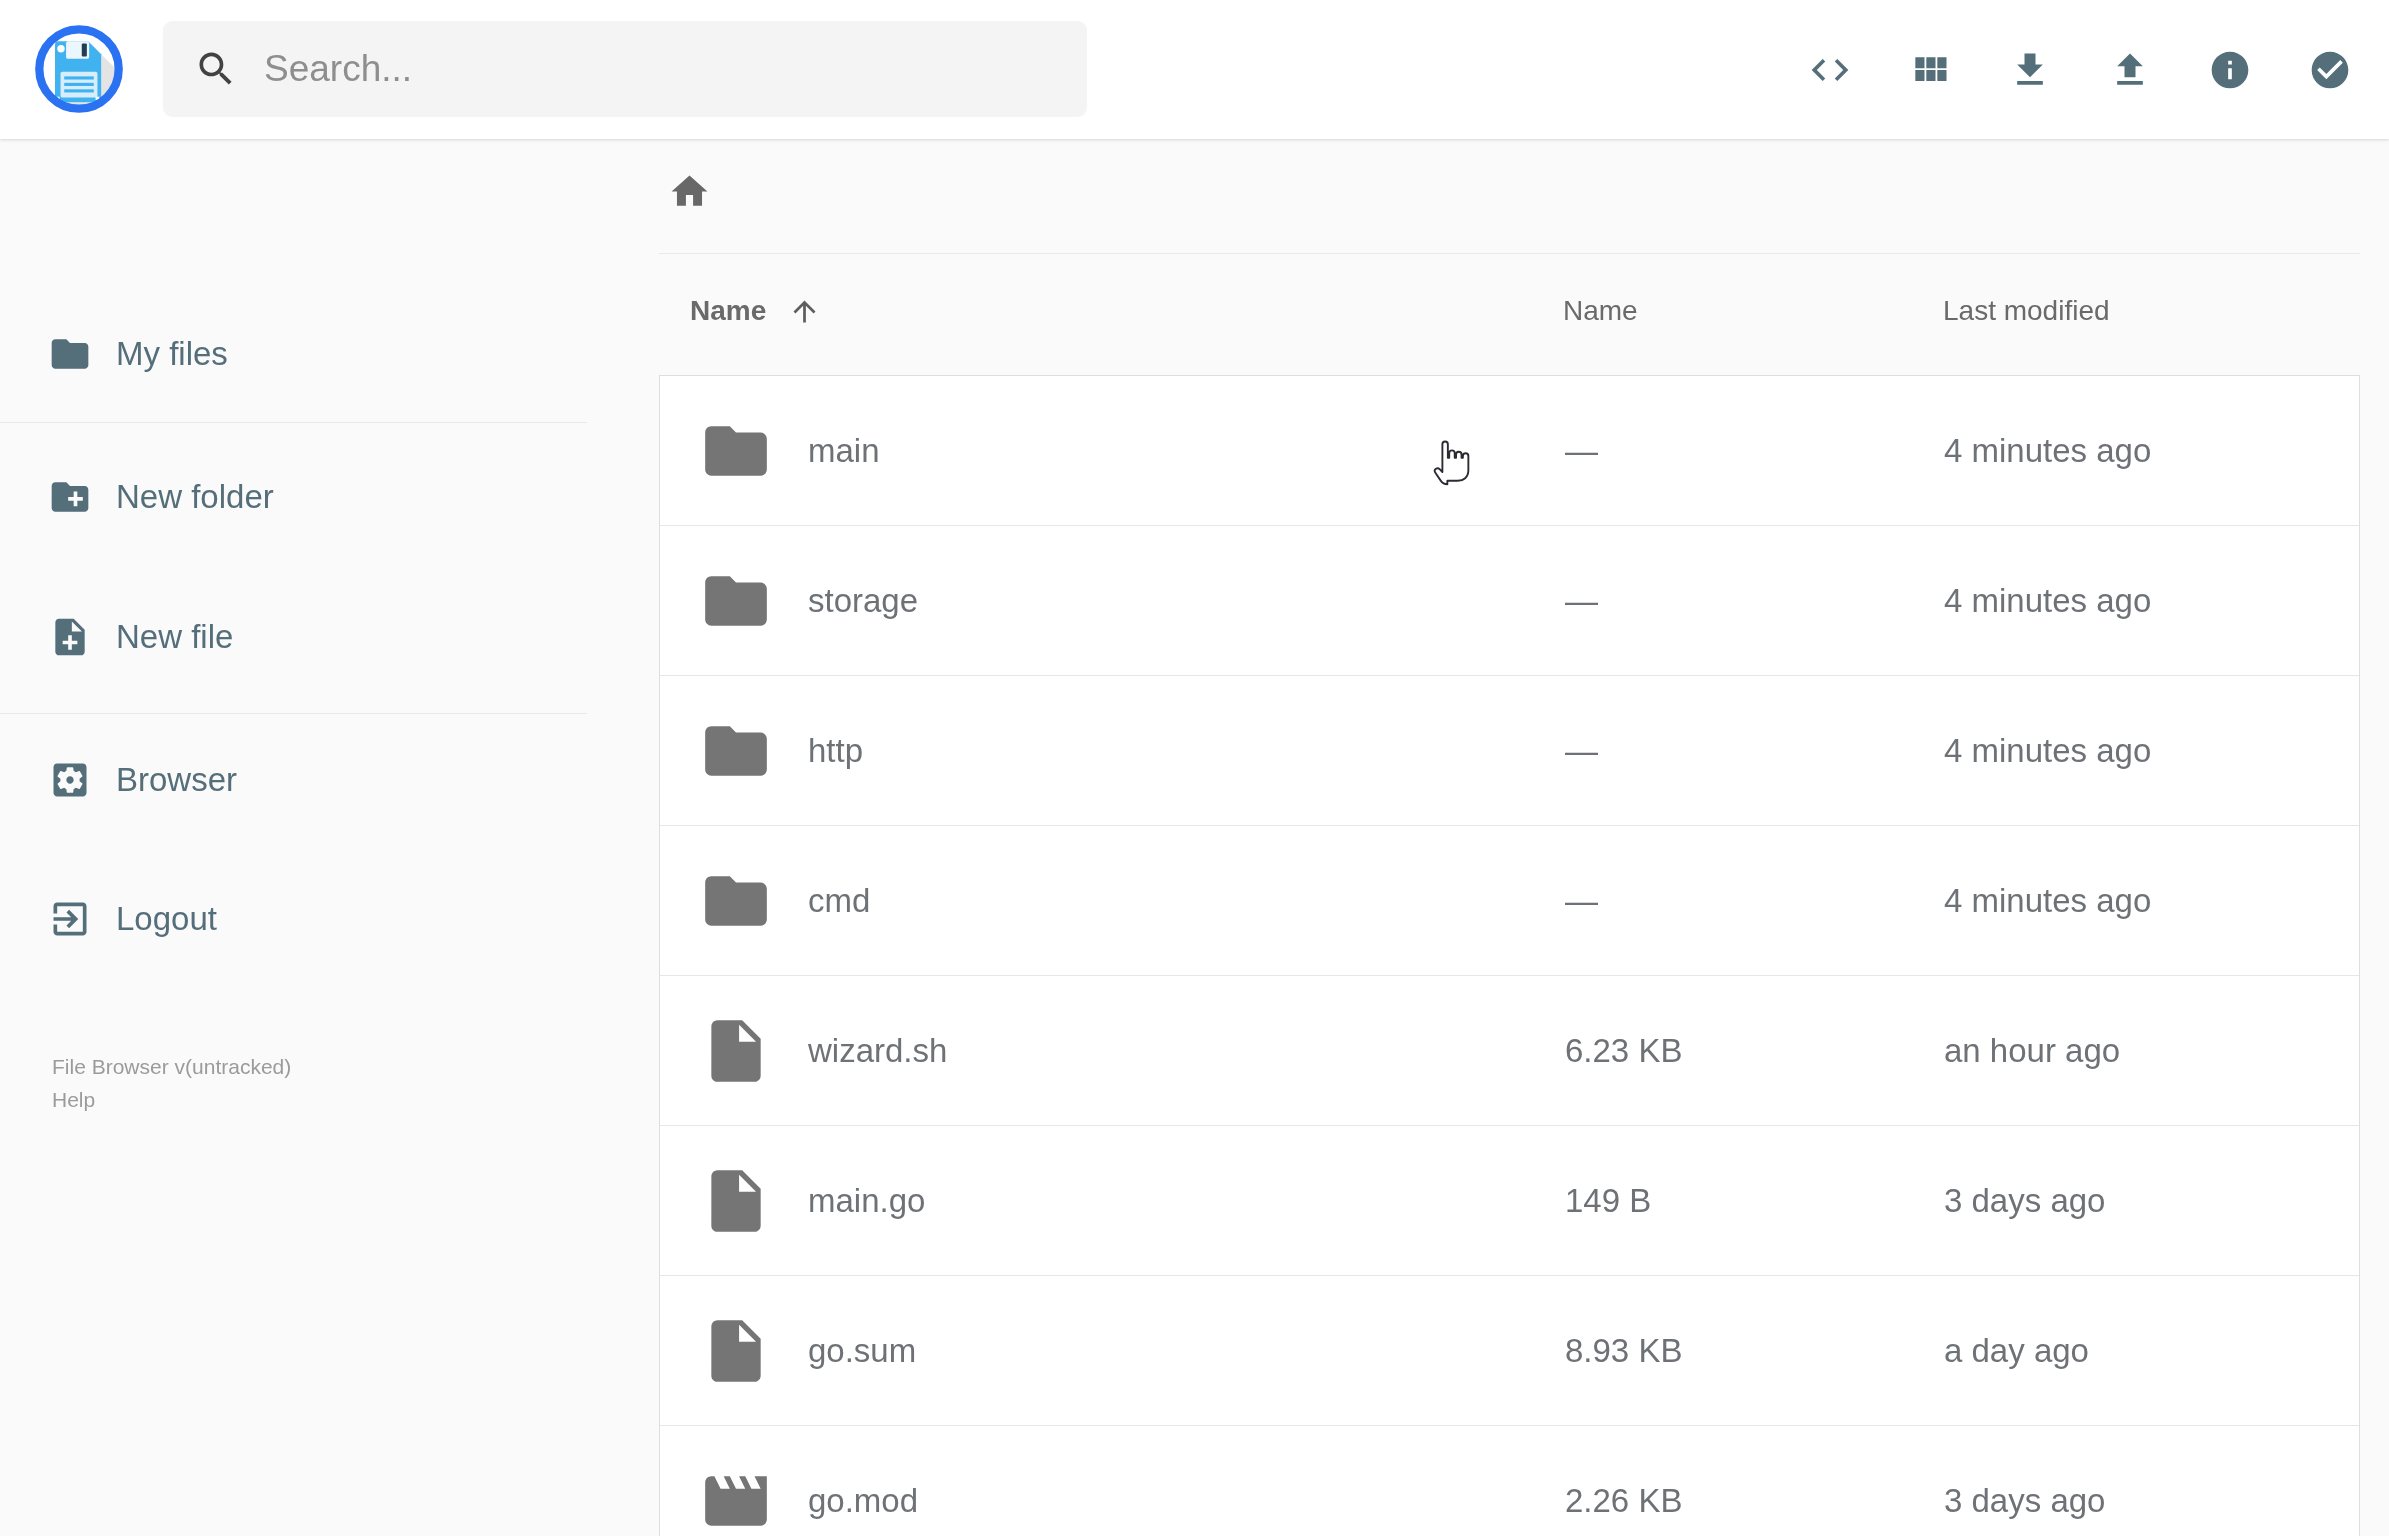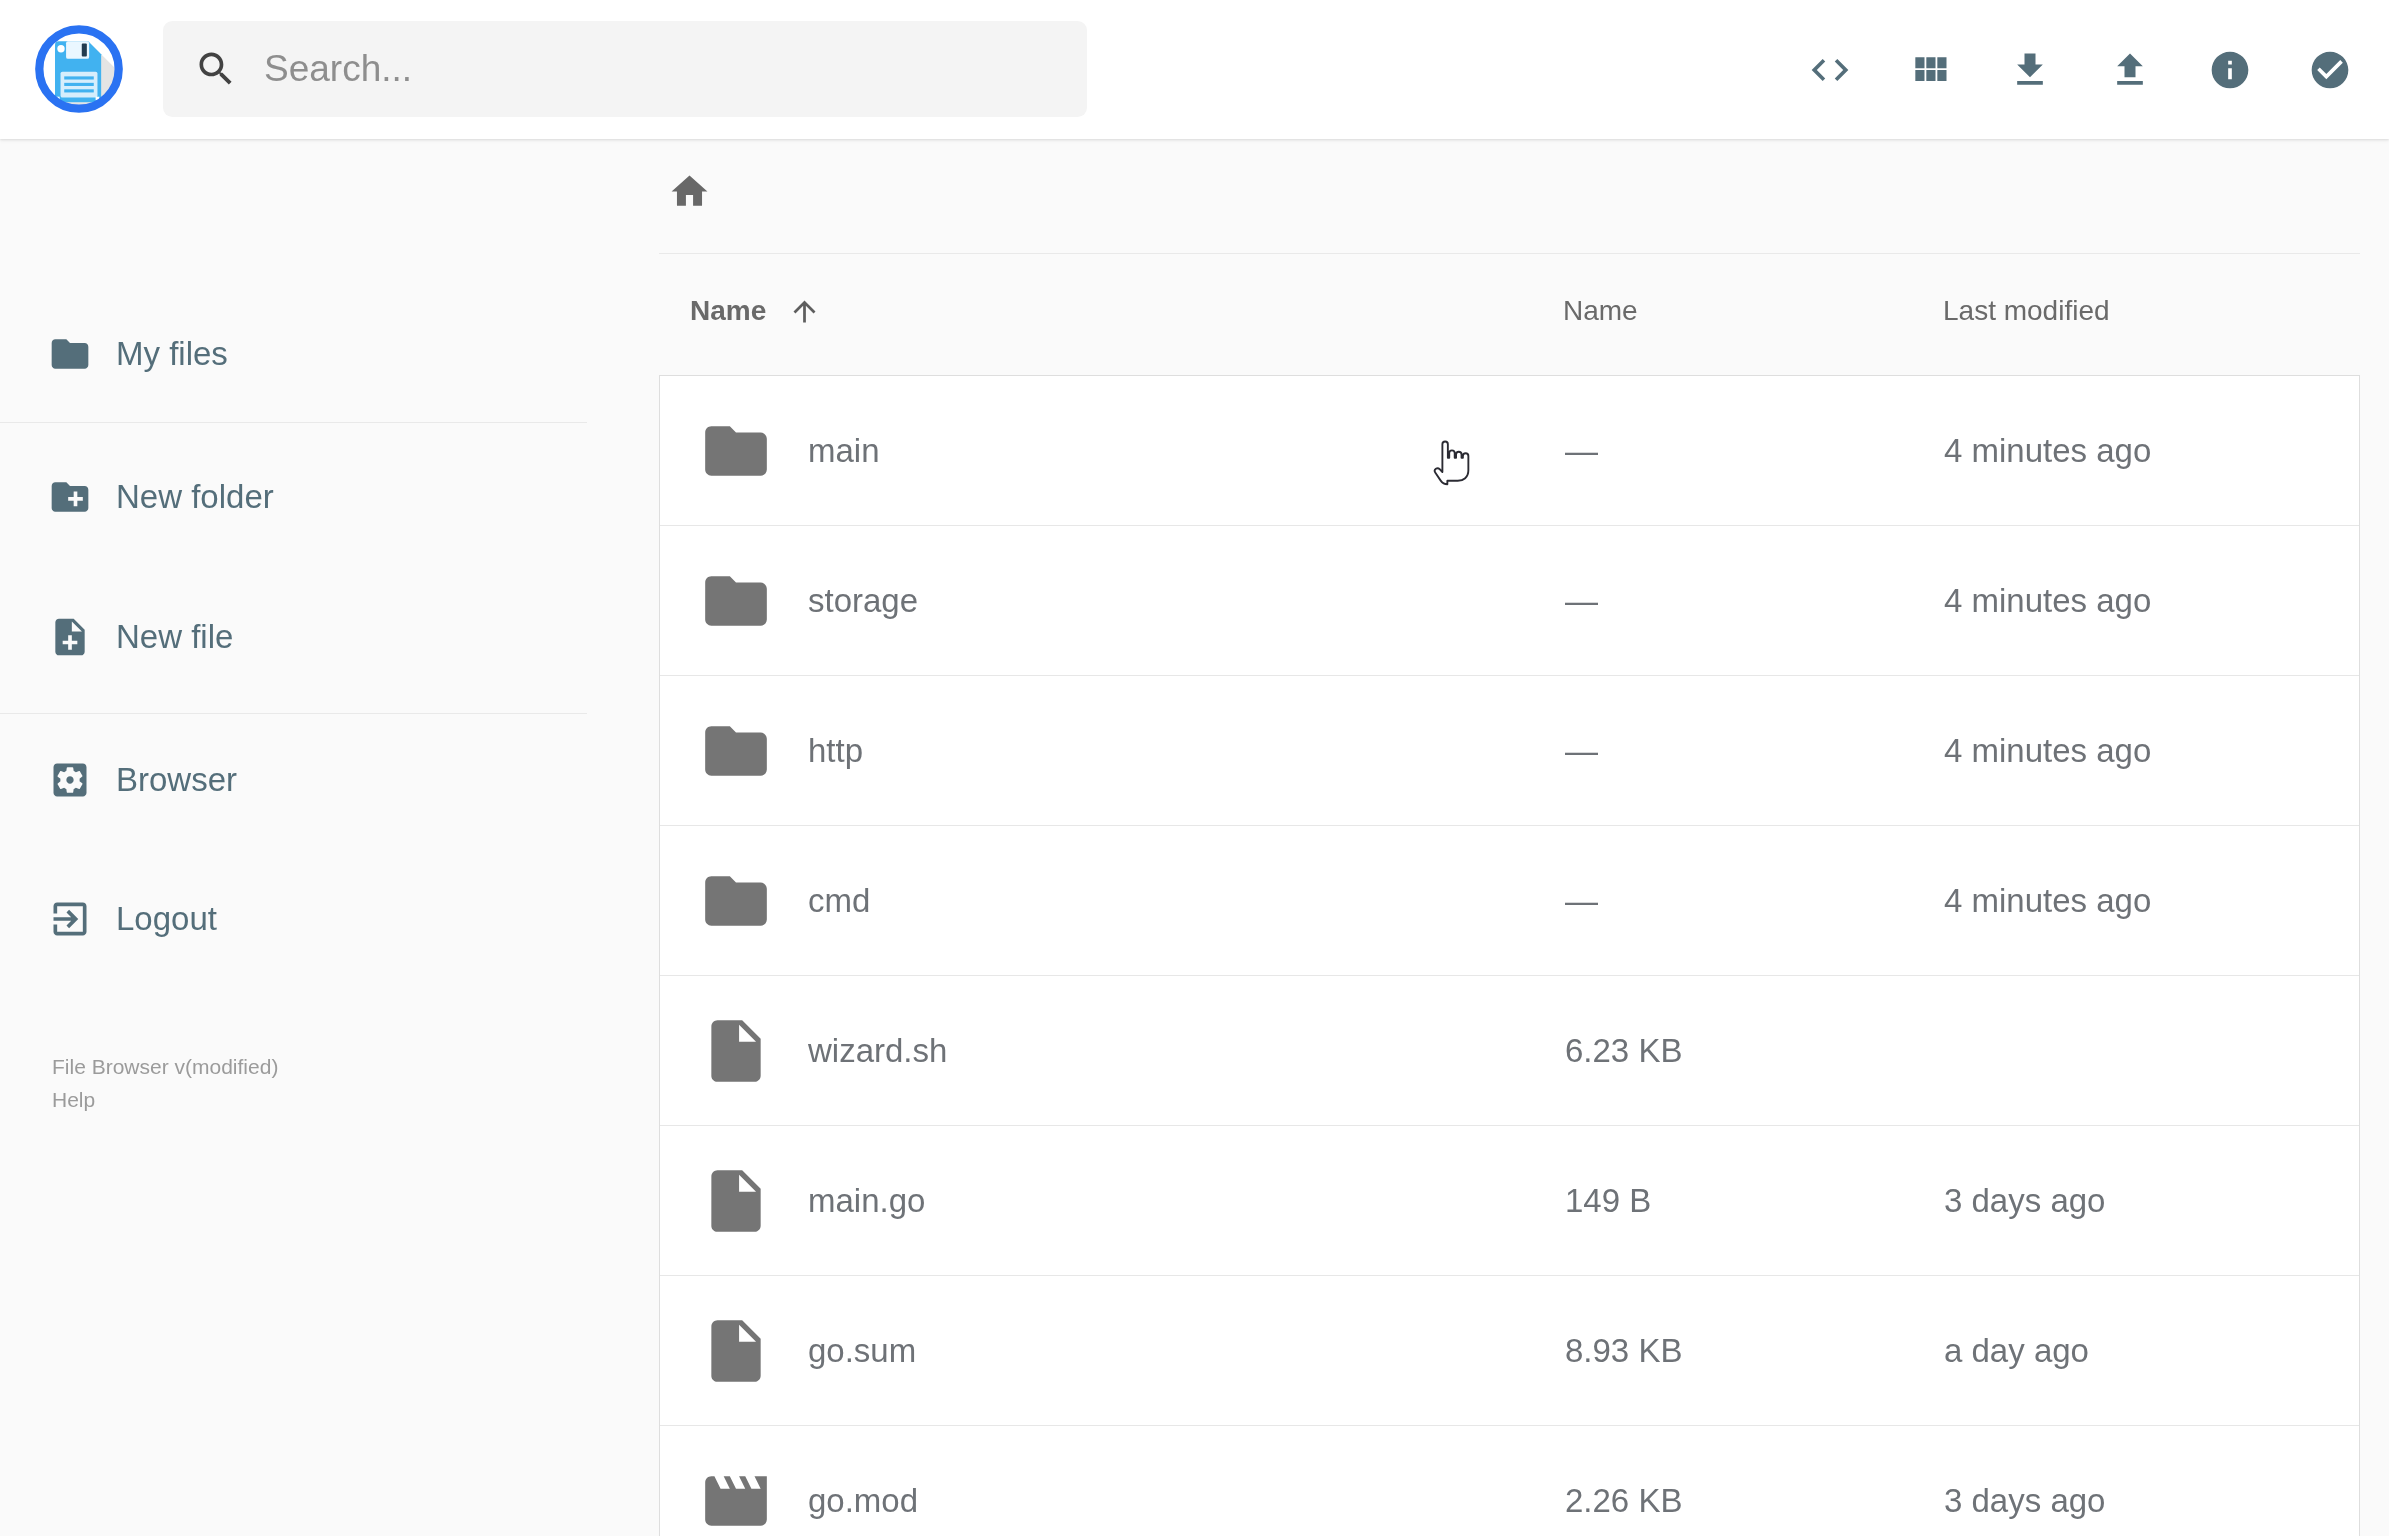--- a/index.html
+++ b/index.html
@@ -210,21 +210,21 @@
   <div class="side-item" style="top:743px;">
     <span class="sicon">
       <svg viewBox="0 0 24 24" fill="currentColor">
           <path d="M10.09 15.59L11.5 17l5-5-5-5-1.41 1.41L12.67 11H3v2h9.67l-2.58 2.59zM19 3H5c-1.11 0-2 .9-2 2v4h2V5h14v14H5v-4H3v4c0 1.1.89 2 2 2h14c1.1 0 2-.9 2-2V5c0-1.1-.9-2-2-2z"></path>
         </svg>
     </span>
     <span class="slabel">Logout</span>
   </div>
 
   <div class="side-foot">
-    <div>File Browser v(modified)</div>
+    <div>File Browser v(untracked)</div>
     <div class="help">Help</div>
   </div>
 </div>
 
 <div class="home-btn">
   <svg viewBox="0 0 24 24" fill="currentColor">
       <path d="M10 20v-6h4v6h5v-8h3L12 3 2 12h3v8z"></path>
     </svg>
 </div>
 <div class="crumb-div"></div>
@@ -291,20 +291,21 @@
   </div>
 
   <div class="row">
     <span class="ricon">
       <svg viewBox="0 0 24 24" fill="currentColor">
           <path d="M6 2c-1.1 0-1.99.9-1.99 2L4 20c0 1.1.89 2 1.99 2H18c1.1 0 2-.9 2-2V8l-6-6H6zm7 7V3.5L18.5 9H13z"></path>
         </svg>
     </span>
     <span class="rtext rname">wizard.sh</span>
     <span class="rtext rsize">6.23 KB</span>
+    <span class="rtext rtime">an hour ago</span>
   </div>
 
   <div class="row">
     <span class="ricon">
       <svg viewBox="0 0 24 24" fill="currentColor">
           <path d="M6 2c-1.1 0-1.99.9-1.99 2L4 20c0 1.1.89 2 1.99 2H18c1.1 0 2-.9 2-2V8l-6-6H6zm7 7V3.5L18.5 9H13z"></path>
         </svg>
     </span>
     <span class="rtext rname">main.go</span>
     <span class="rtext rsize">149 B</span>

